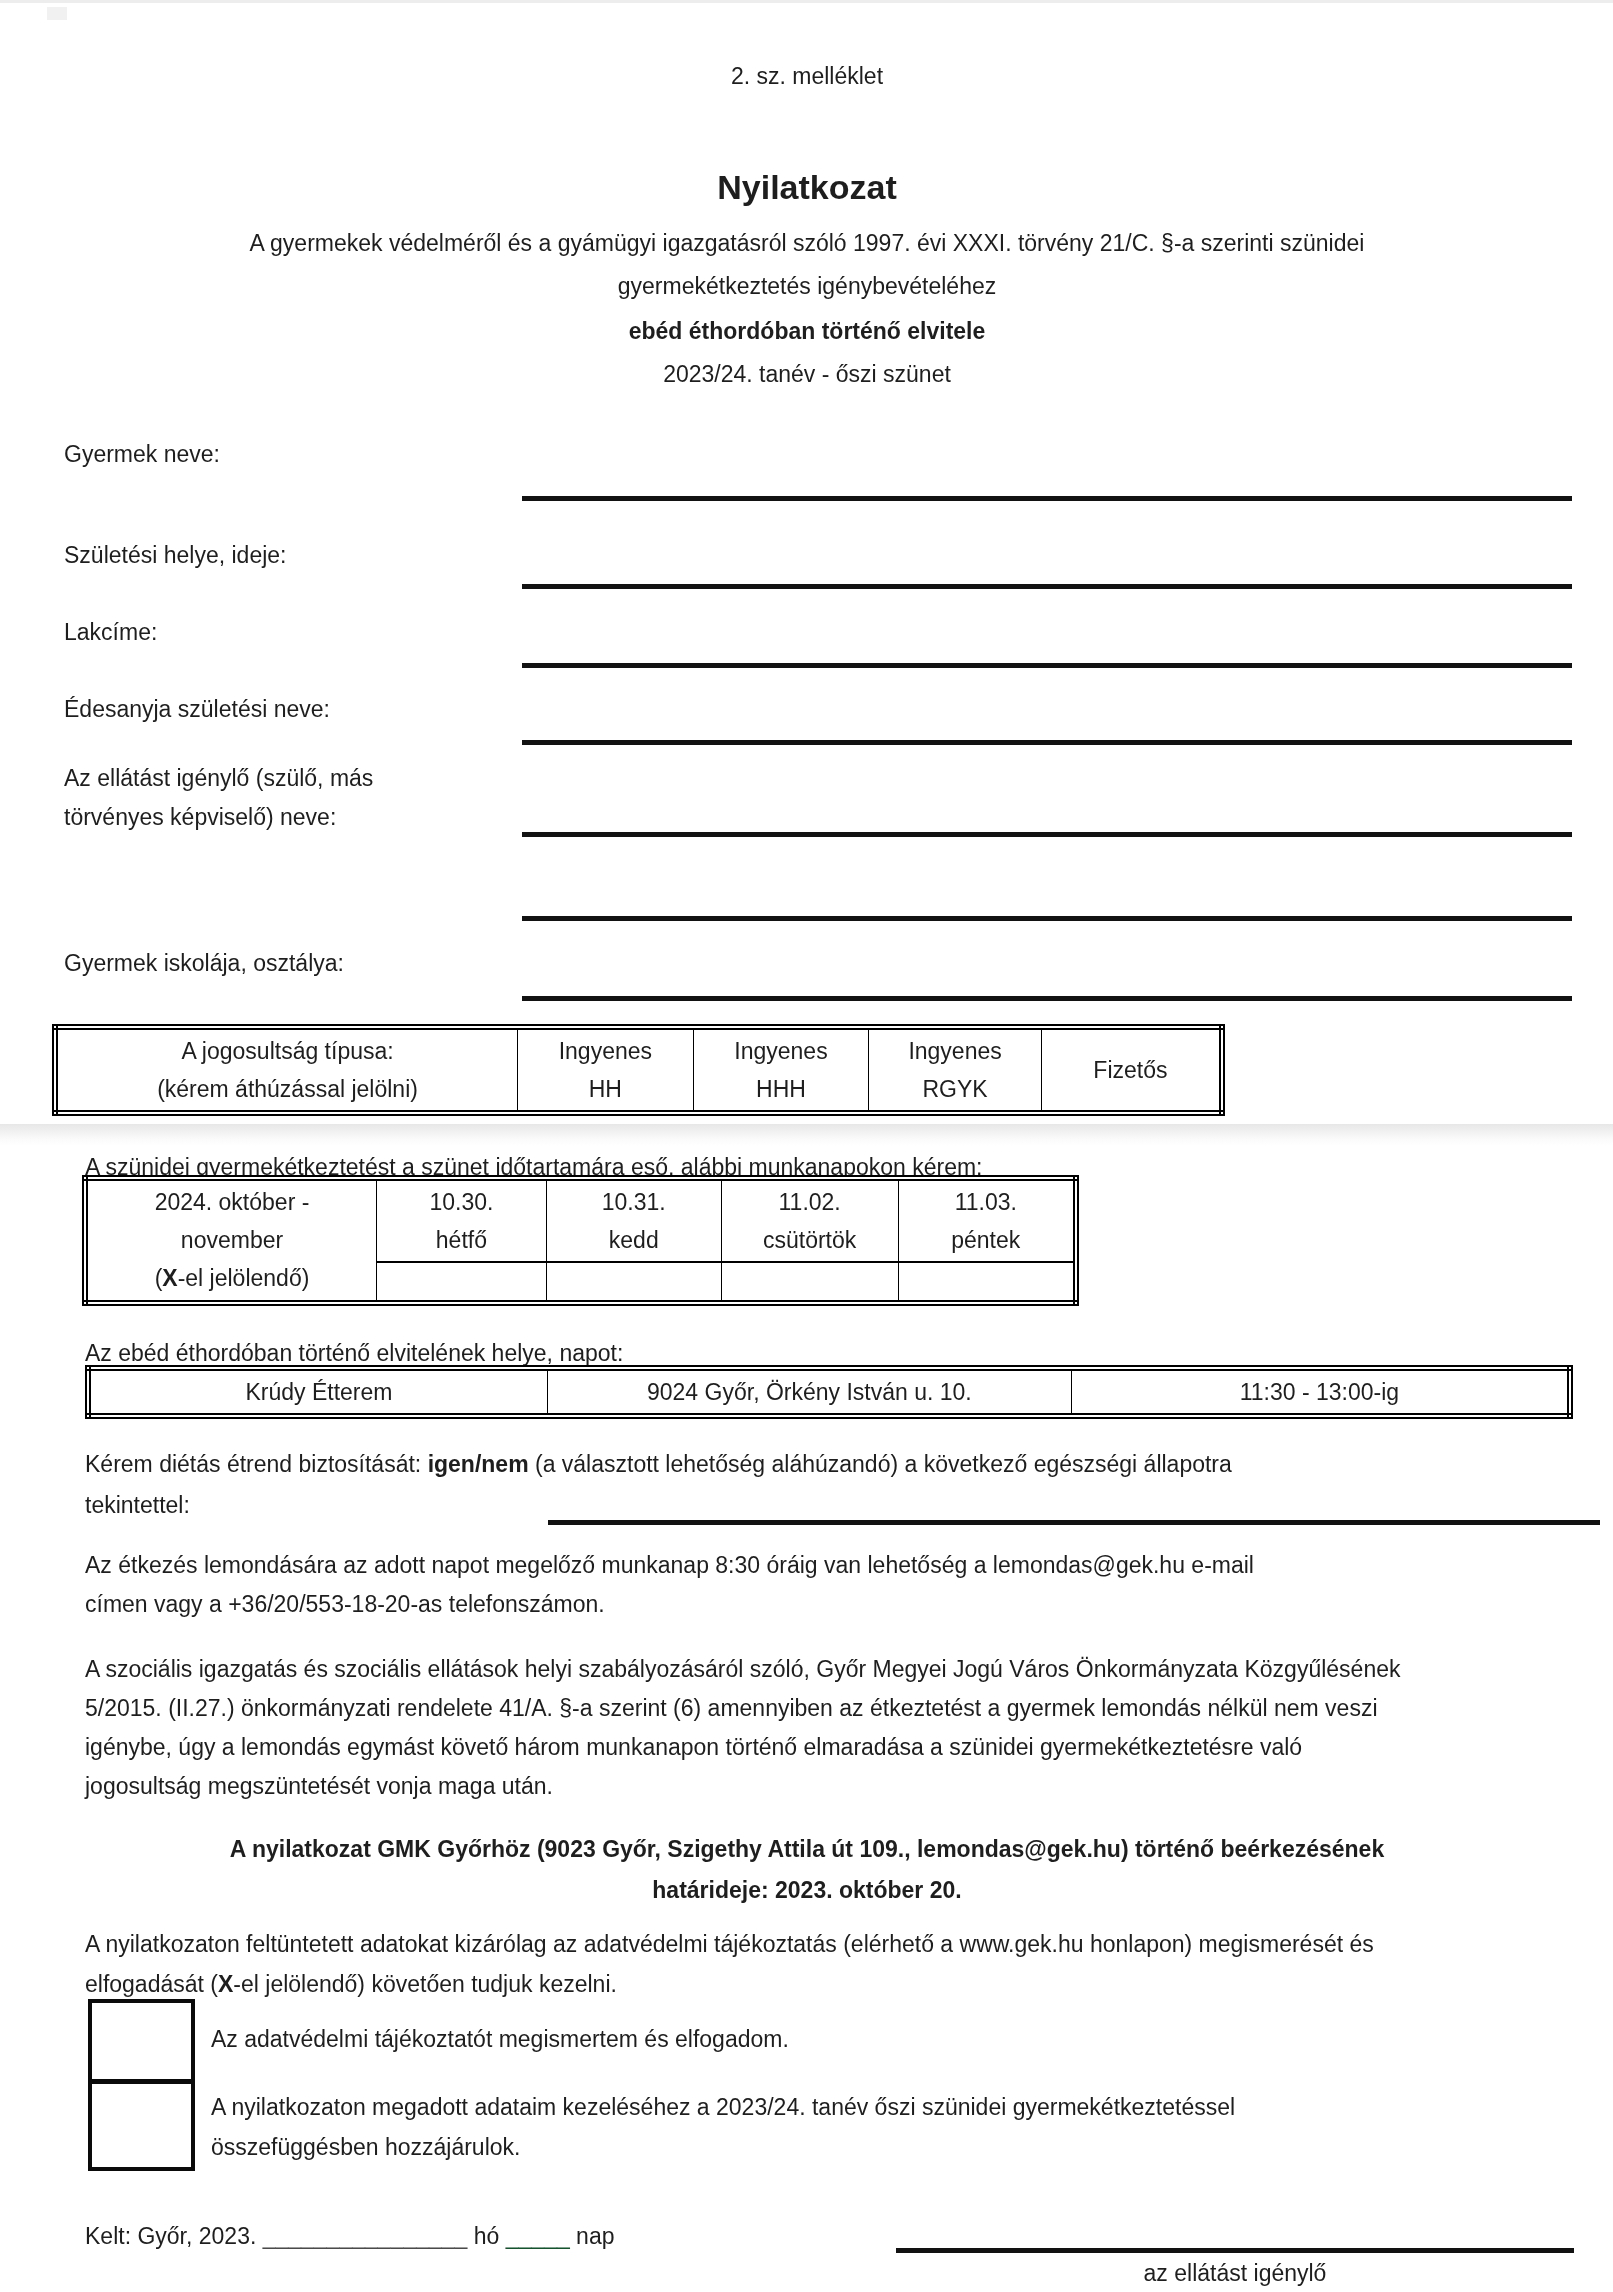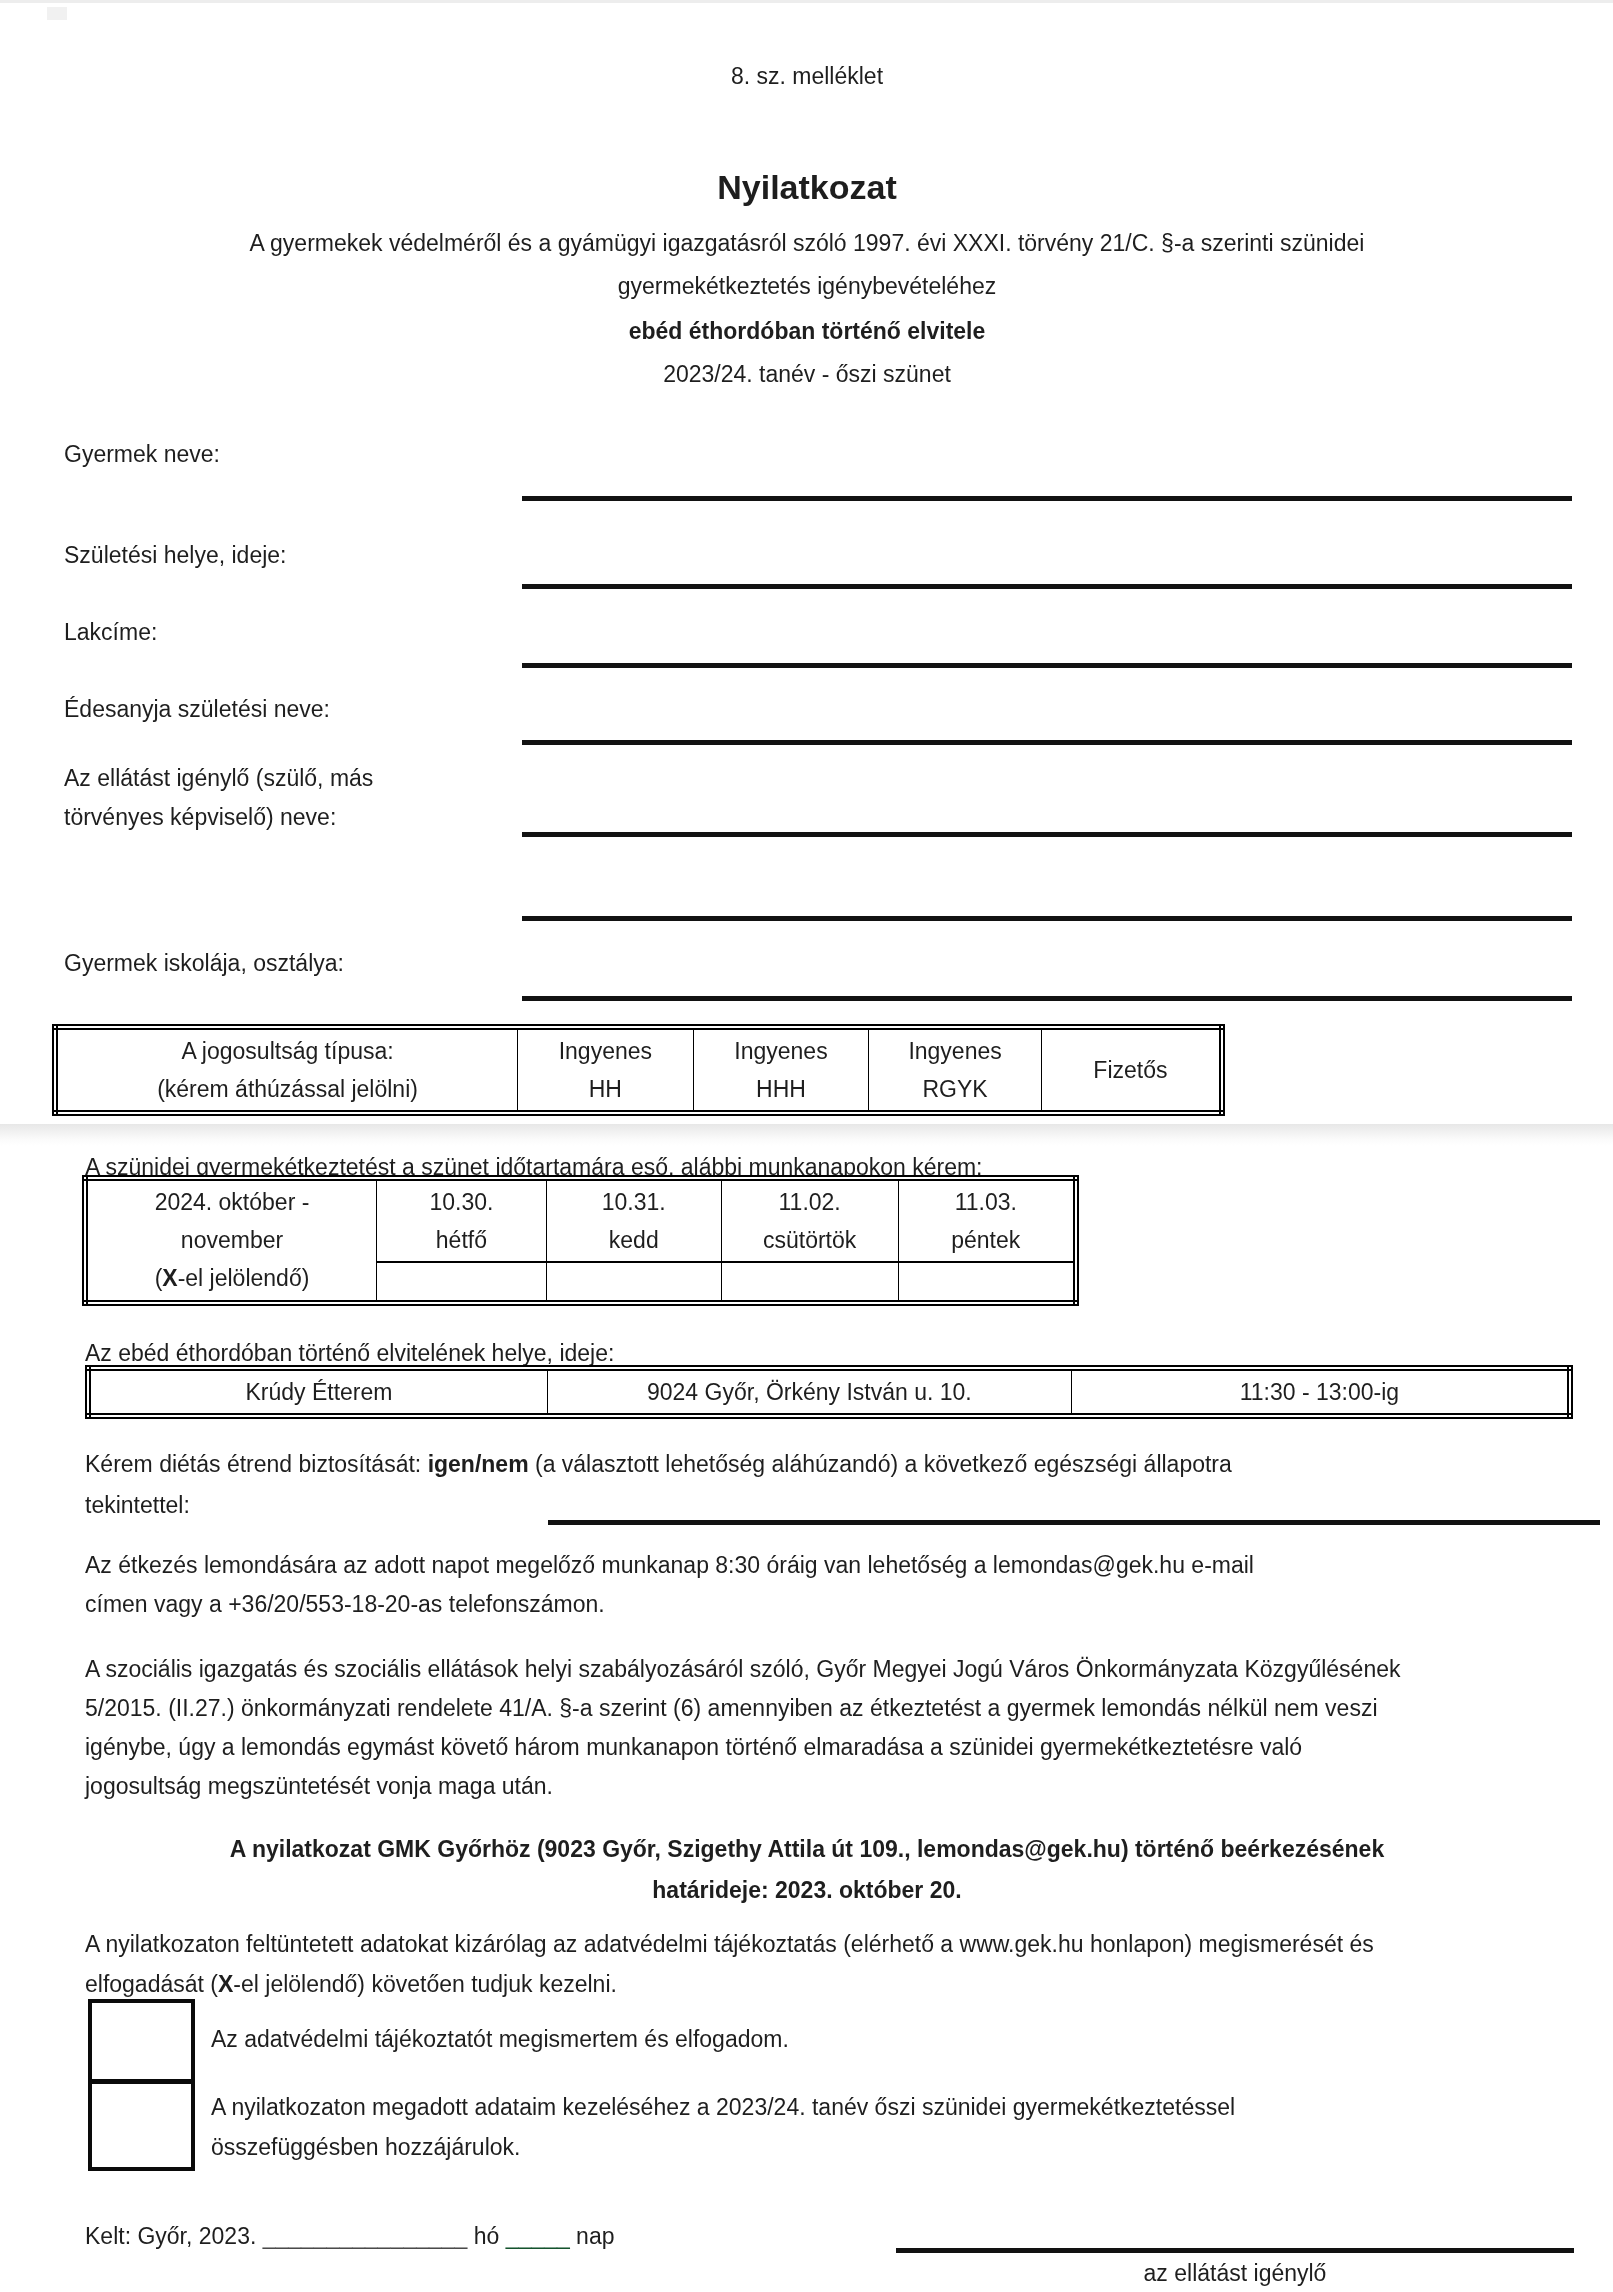--- a/index.html
+++ b/index.html
@@ -23,21 +23,21 @@
   .smudge{position:absolute;left:47px;top:7.2px;width:19.7px;height:12.5px;background:#f1f1f1;}
 </style>
 </head>
 <body>
 
 <div class="page">
 
   <div class="edge-top"></div>
   <div class="smudge"></div>
 
-  <div class="t center" style="top:57px">8. sz. melléklet</div>
+  <div class="t center" style="top:57px">2. sz. melléklet</div>
   <div class="t center b title" style="top:167px">Nyilatkozat</div>
   <div class="t center i" style="top:222px;line-height:43px">A gyermekek védelméről és a gyámügyi igazgatásról szóló 1997. évi XXXI. törvény 21/C. §-a szerinti szünidei
 gyermekétkeztetés igénybevételéhez</div>
   <div class="t center b" style="top:312px">ebéd éthordóban történő elvitele</div>
   <div class="t center" style="top:355px">2023/24. tanév - őszi szünet</div>
 
   <div class="t" style="left:64px;top:435px">Gyermek neve:</div>
   <div class="blank" style="top:496px"></div>
 
   <div class="t" style="left:64px;top:536px">Születési helye, ideje:</div>
@@ -109,21 +109,21 @@
     </tr>
     <tr class="markrow" style="height:41px">
       <td></td>
       <td></td>
       <td></td>
       <td></td>
     </tr>
   </tbody>
     </table>
 
-  <div class="t" style="left:85px;top:1334px">Az ebéd éthordóban történő elvitelének helye, ideje:</div>
+  <div class="t" style="left:85px;top:1334px">Az ebéd éthordóban történő elvitelének helye, napot:</div>
 
   <table class="tbl" style="left:85px;top:1365px;width:1488px">
     <colgroup>
       <col style="width:457px">
         <col style="width:521px">
         <col style="width:496px">
     </colgroup>
     <tbody>
         <tr style="height:39px">
       <td>Krúdy Étterem</td>

